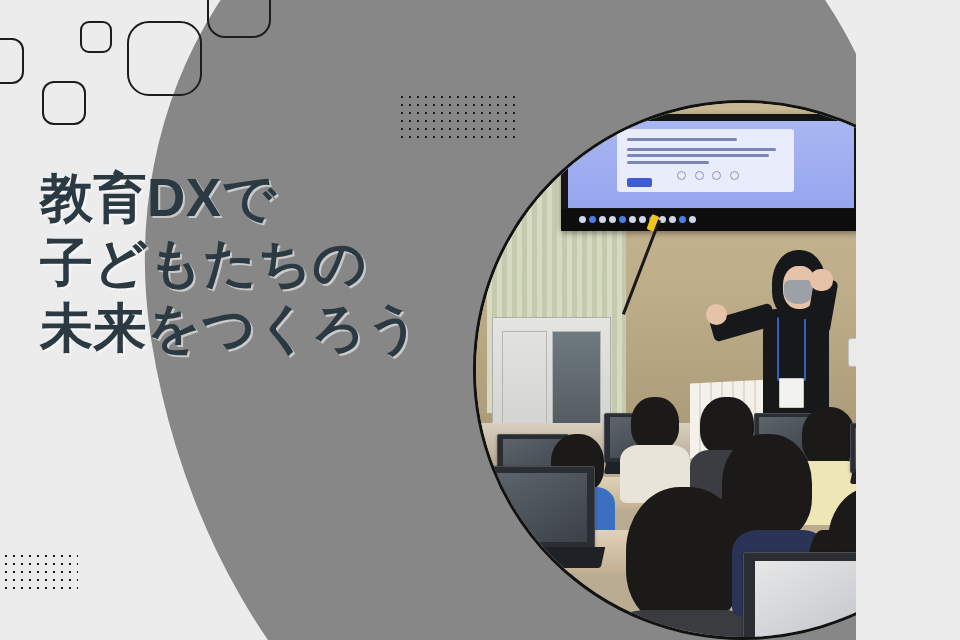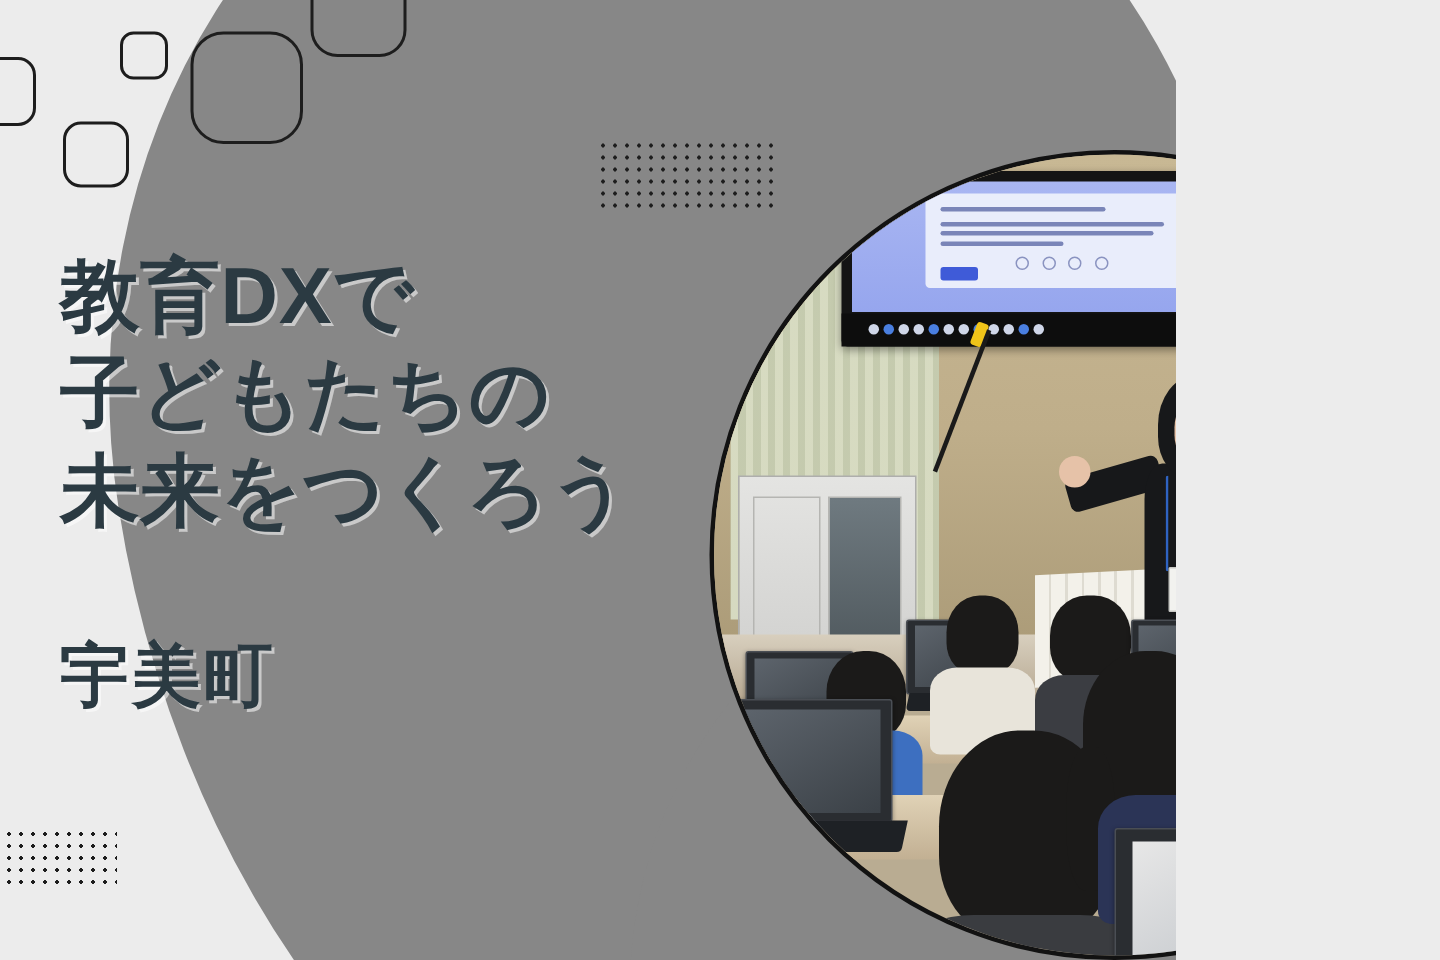--- a/index.html
+++ b/index.html
@@ -2,21 +2,21 @@
 <html><head>
 <meta charset="utf-8">
 <style>
   html,body{margin:0;padding:0;}
   body{
     width:960px;height:640px;
     background:#ececec;
     font-family:"Liberation Sans","DejaVu Sans",sans-serif;
     overflow:hidden;
   }
-  .stage{position:relative;width:784px;height:640px;overflow:hidden;background:#ececec;}
+  .stage{position:relative;width:856px;height:640px;overflow:hidden;background:#ececec;}
 
   
   .rsq{position:absolute;border:2.5px solid #1d1d1d;background:transparent;}
 
   
   .dots{
     position:absolute;
     background-image:radial-gradient(#1d1d1d 1.25px, transparent 1.4px);
     background-size:8px 8px;
     background-position:0 0;
@@ -290,15 +290,14 @@
       <div class="lap" style="left:50%;top:84%;width:30%;height:22%">
         <div class="sc" style="background:linear-gradient(150deg,#e7e7e7,#b7bcc2)"></div>
         </div>
       <div class="desk" style="left:38%;top:100%;width:40%;height:8%"></div>
     </div>
   </div>
 
   <div class="headline">教育DXで
 子どもたちの
 未来をつくろう</div>
-  <div class="subtitle">宇美町</div>
 
 </div>
 
 </body></html>

